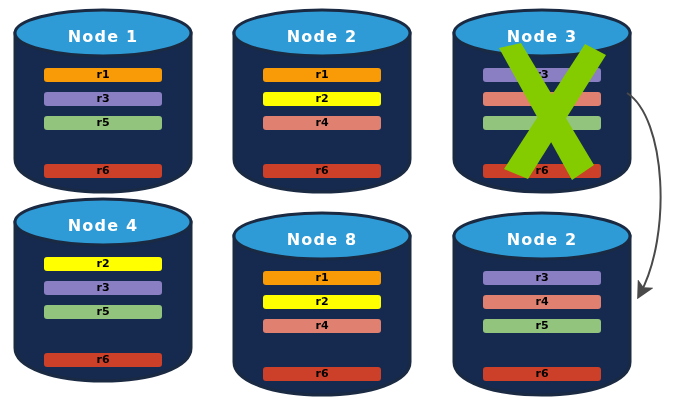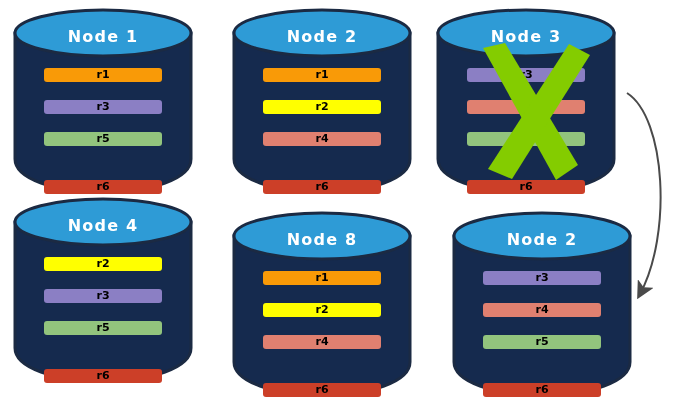--- a/index.html
+++ b/index.html
@@ -23,21 +23,21 @@
     font-weight:bold;
     font-size:16px;
     letter-spacing:1.2px;
     font-family:"DejaVu Sans", sans-serif;
     pointer-events:none;
   }
 
   .bars{position:absolute;left:31px;top:61px;width:118px;}
   .bar{
     height:14px;
-    margin-bottom:18px;
+    margin-bottom:10px;
     border-radius:3px;
     position:relative;
   }
   .bar:last-child{margin-bottom:0;margin-top:34px;}
   .bar-label{
     position:absolute;left:0;top:0;width:100%;height:14px;
     line-height:14px;
     text-align:center;
     font-size:11px;
     font-weight:bold;
@@ -89,21 +89,21 @@
             <span class="bar-label">r2</span>
           </div>
           <div class="bar" style="background: rgb(224, 128, 112);">
             <span class="bar-label">r4</span>
           </div>
           <div class="bar" style="background: rgb(204, 63, 40);">
             <span class="bar-label">r6</span>
           </div>
         </div>
       </div>
-      <div class="node" style="left: 436px; top: 7px;">
+      <div class="node" style="left: 452px; top: 7px;">
         <svg class="cyl-svg" viewBox="0 0 180 188">
           <path d="M2,26 L2,152 C2,172 42,185 90,185 C138,185 178,172 178,152 L178,26 Z" fill="#152A4E" stroke="#1B2A43" stroke-width="3"></path>
           <ellipse cx="90" cy="26" rx="88" ry="23" fill="#2E9BD6" stroke="#1B2A43" stroke-width="3"></ellipse>
         </svg>
         <div class="node-label">Node 3</div>
         <div class="bars">
           <div class="bar" style="background: rgb(139, 127, 196);">
             <span class="bar-label">r3</span>
           </div>
           <div class="bar" style="background: rgb(224, 128, 112);">

